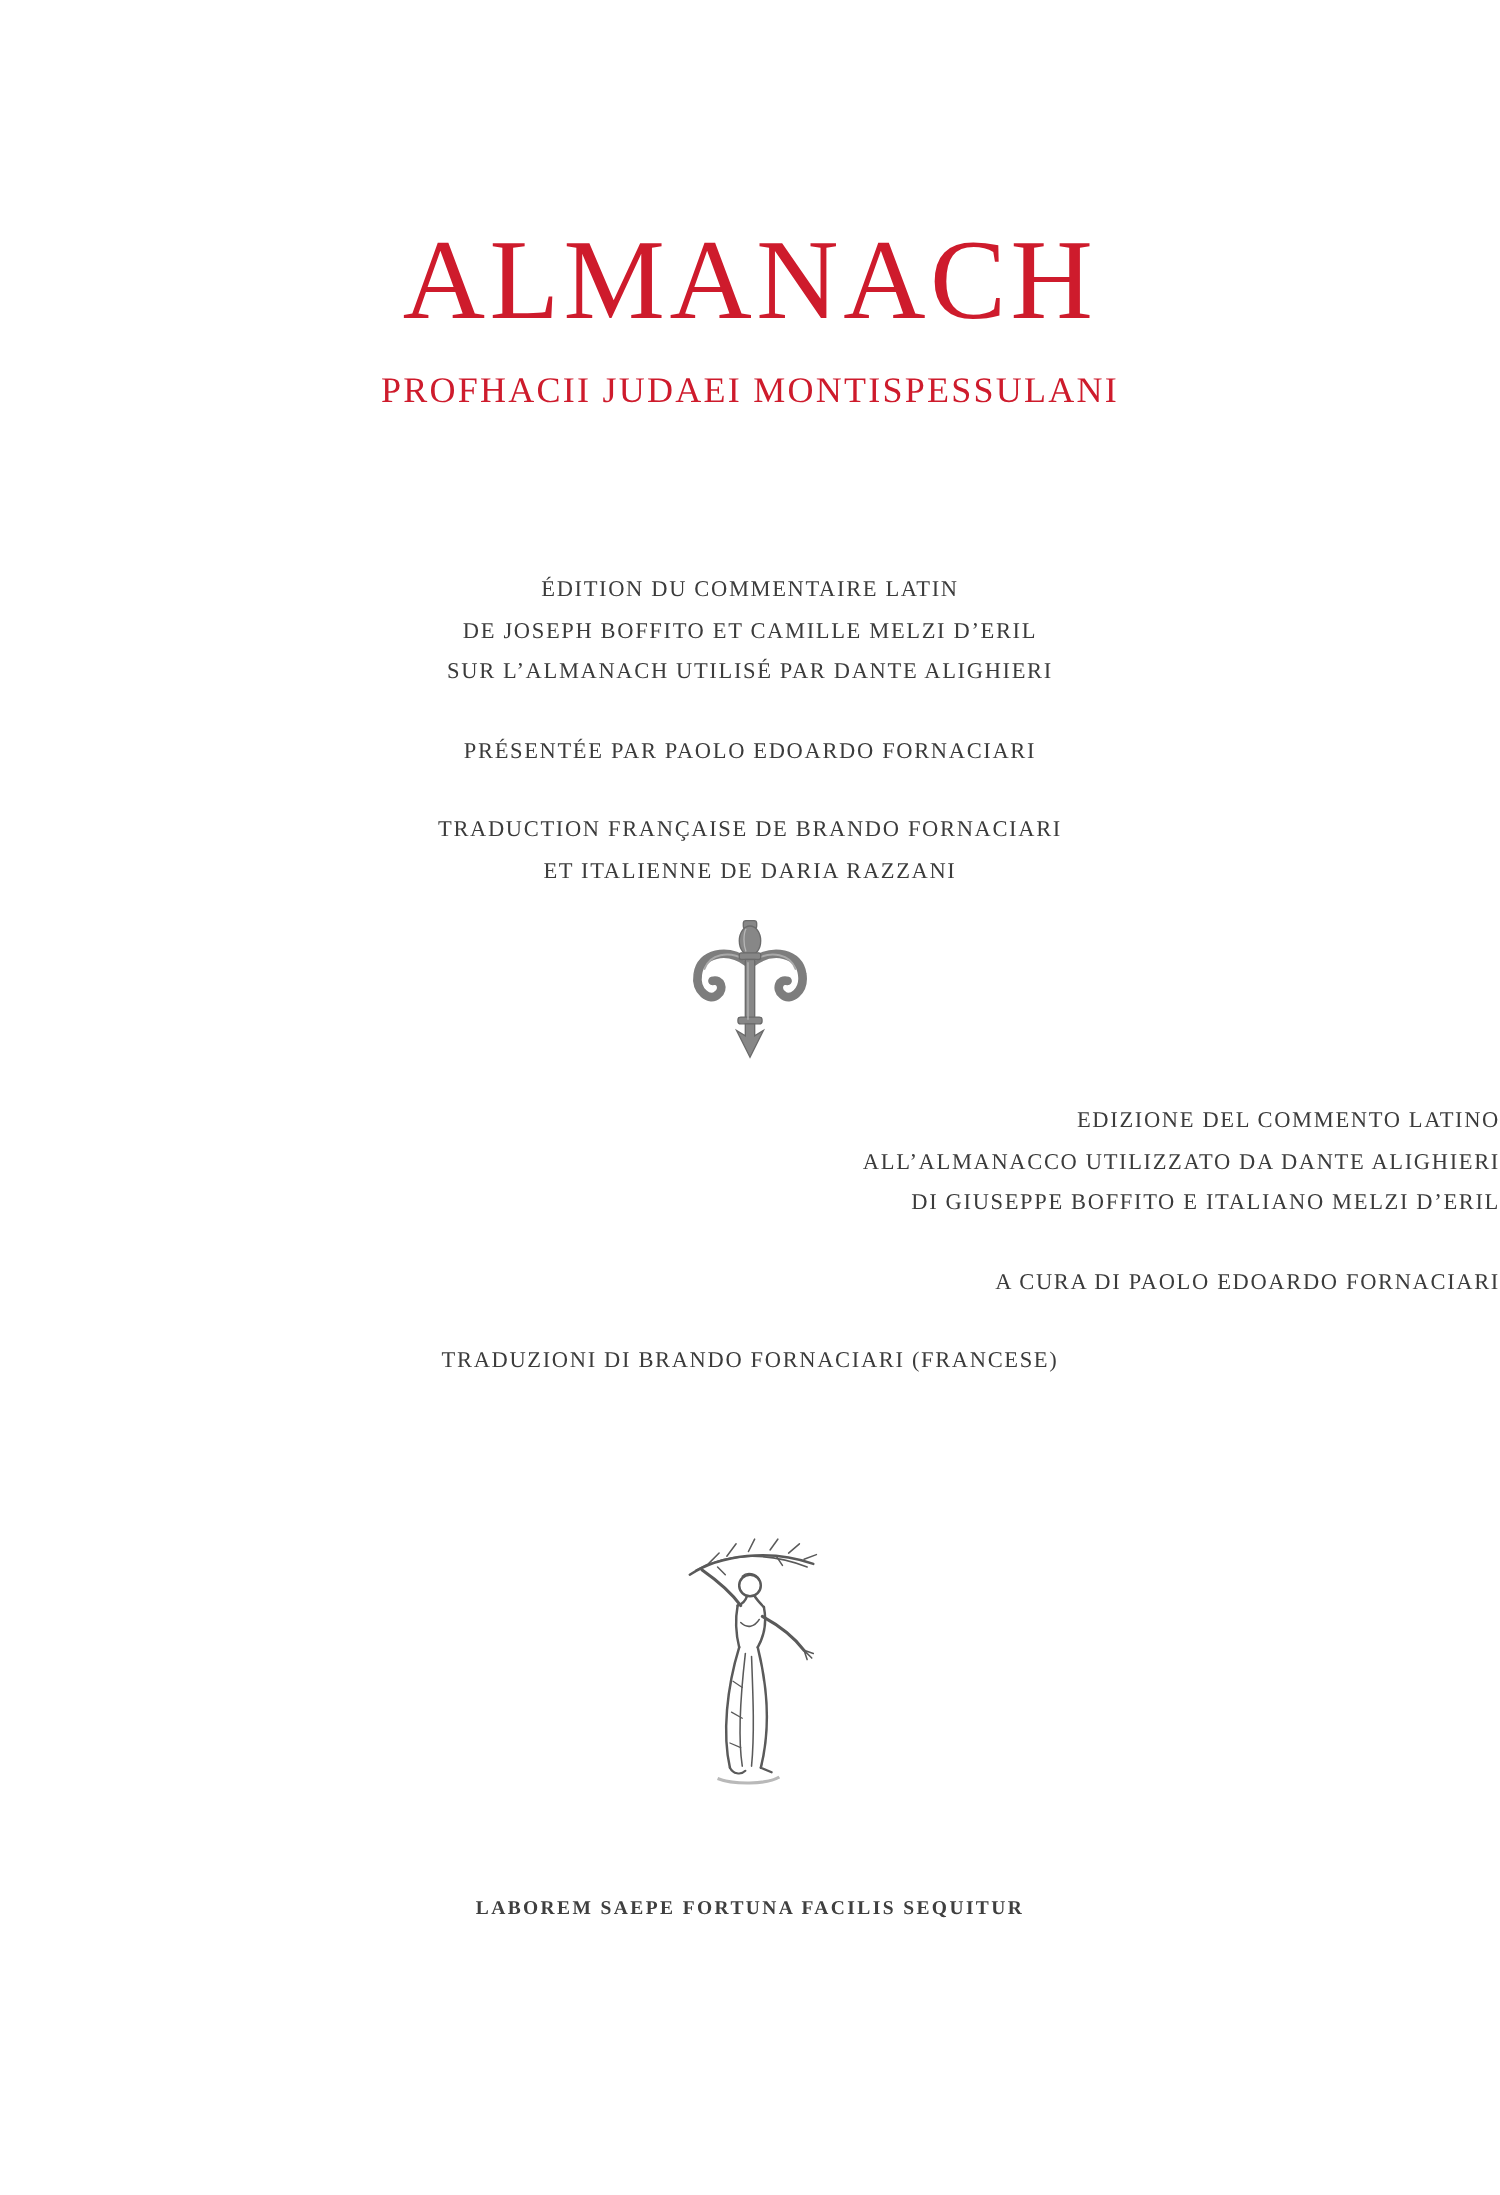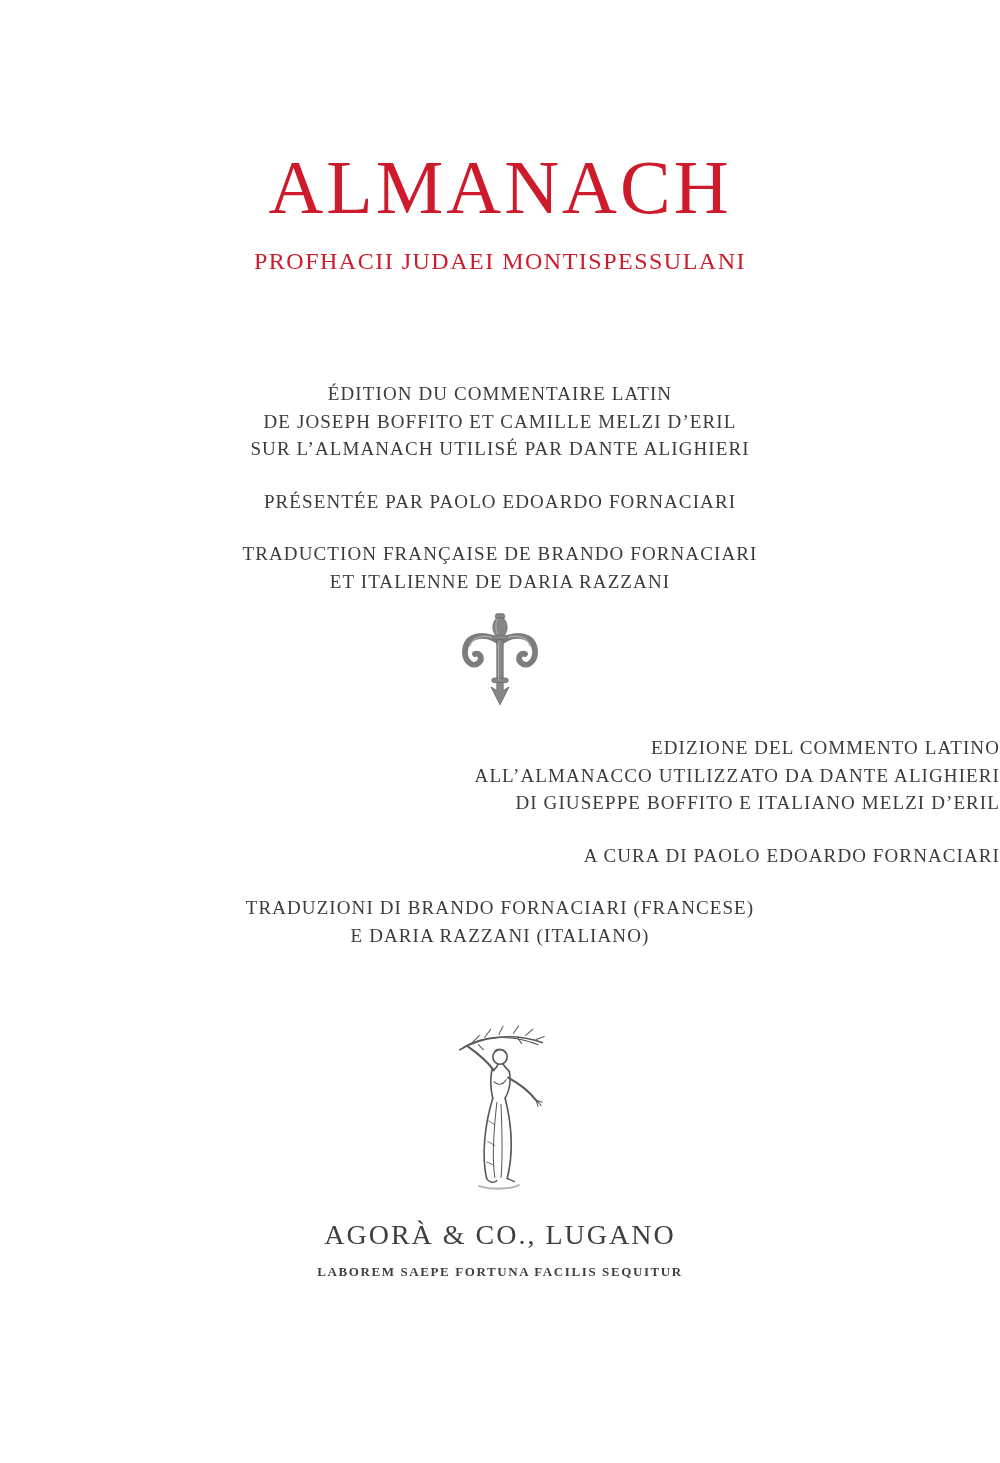--- a/index.html
+++ b/index.html
@@ -30,21 +30,21 @@
     letter-spacing: 3px;
   }
   .subtitle {
     top: 248px;
     font-size: 24px;
     line-height: 1.1;
     font-weight: 400;
     letter-spacing: 1.5px;
   }
   .caps-block {
-    font-size: 19px;
+    font-size: 15px;
     line-height: 27.5px;
     letter-spacing: 1.1px;
     font-weight: 400;
     color: #3b3b3b;
   }
   .fr-edition    { top: 380px; }
   .fr-presented  { top: 488px; }
   .fr-traduction { top: 540px; }
   .ornament-wrap { top: 612px; }
   .it-edition    { top: 734px; text-align: right; }
@@ -127,21 +127,20 @@
     <div>ALL’ALMANACCO UTILIZZATO DA DANTE ALIGHIERI</div>
     <div>DI GIUSEPPE BOFFITO E ITALIANO MELZI D’ERIL</div>
   </div>
 
   <div class="center caps-block it-cura">
     <div>A CURA DI PAOLO EDOARDO FORNACIARI</div>
   </div>
 
   <div class="center caps-block it-traduzioni">
     <div>TRADUZIONI DI BRANDO FORNACIARI (FRANCESE)</div>
-    <div>E DARIA RAZZANI (ITALIANO)</div>
   </div>
 
   <div class="center figure-wrap">
     <svg width="120" height="175" viewBox="0 0 110 170" aria-hidden="true">
       <g fill="none" stroke="#5a5a5a" stroke-width="1.6" stroke-linecap="round">
 
         <path d="M16 27 C36 14 68 10 96 20"></path>
         <path d="M20 24 C40 13 66 12 92 22" stroke-width="1"></path>
 
         <path d="M28 20 l7 -7" stroke-width="1"></path>
@@ -175,17 +174,16 @@
         <path d="M44 96 l6 4 M43 116 l7 4 M42 136 l7 3" stroke-width="0.8"></path>
 
         <path d="M42 152 C44 156 49 157 52 154" stroke-width="1.4"></path>
         <path d="M62 152 l7 3" stroke-width="1.4"></path>
       </g>
 
       <path d="M34 159 C44 163 66 163 74 158" fill="none" stroke="#b9b9b9" stroke-width="2"></path>
     </svg>
   </div>
 
-  <div class="center publisher-name">AGORÀ &amp; CO., LUGANO</div>
 
   <div class="center publisher-motto">LABOREM SAEPE FORTUNA FACILIS SEQUITUR</div>
 
 </div>
 
 </body></html>

